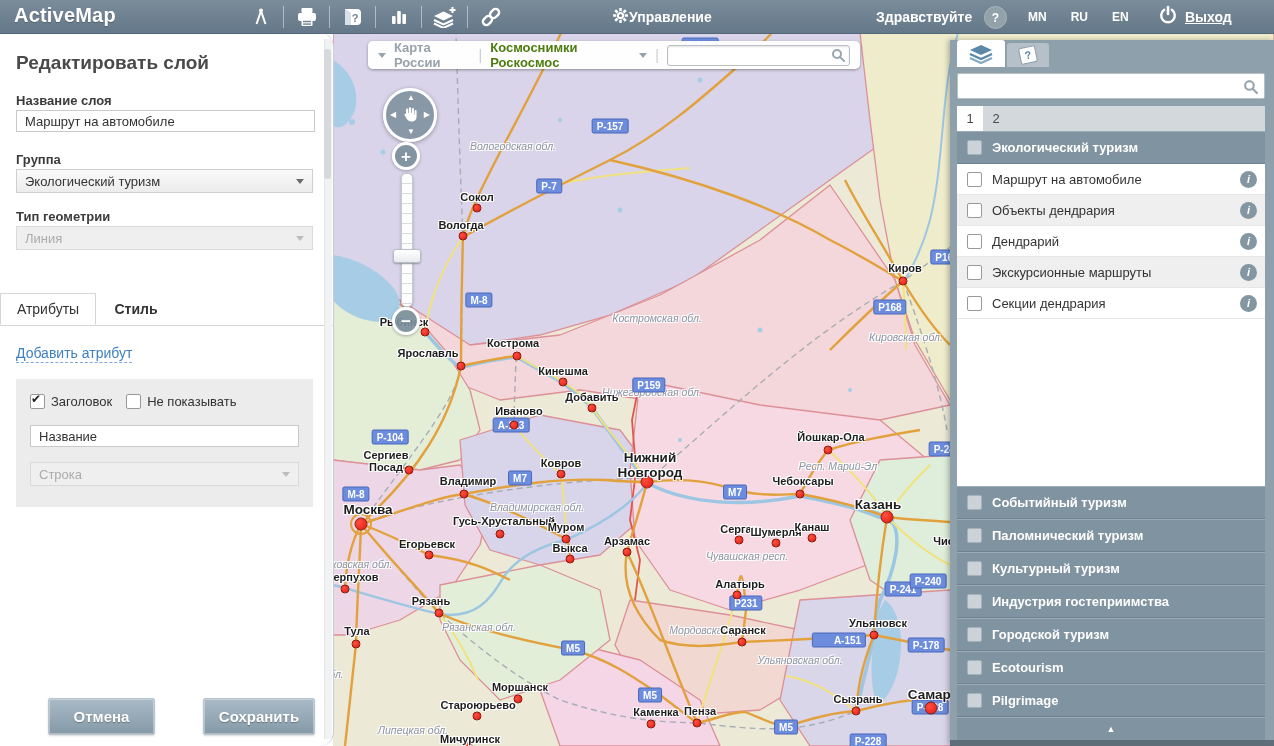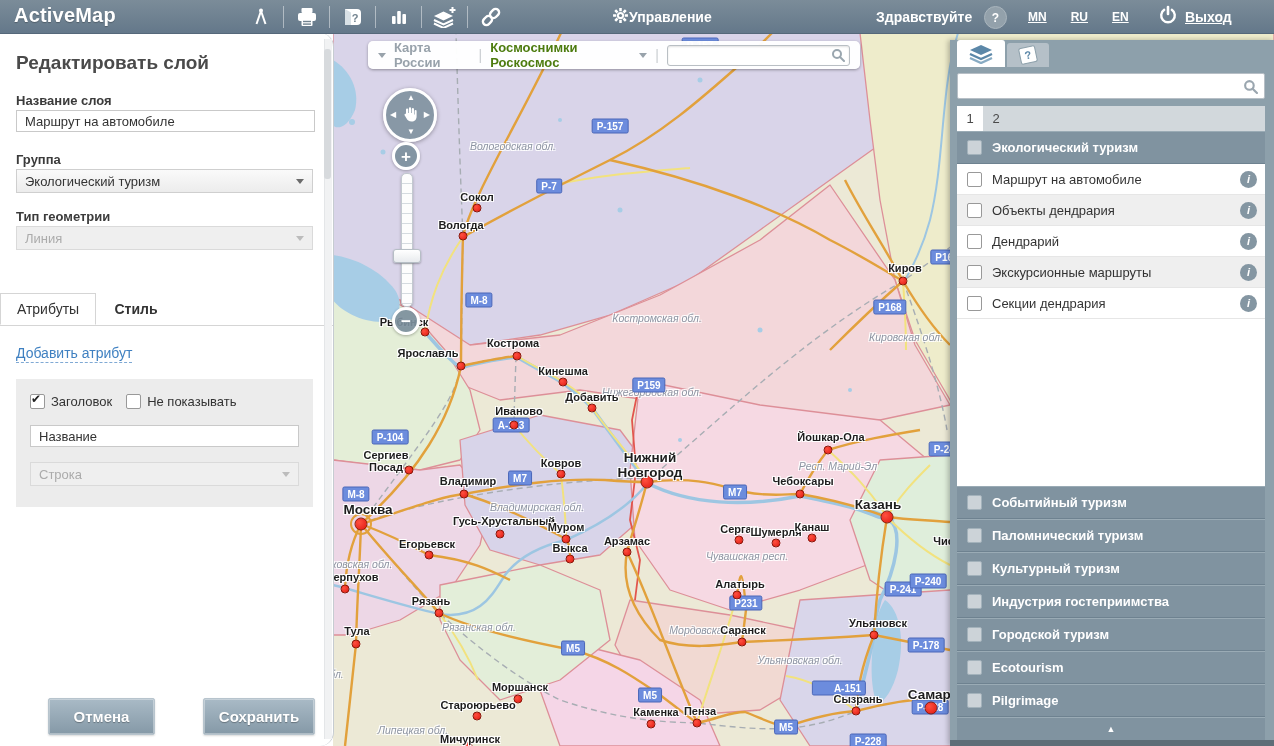--- a/index.html
+++ b/index.html
@@ -15,21 +15,21 @@
   .hicon{width:45px;height:33px;display:flex;align-items:center;justify-content:center;cursor:pointer;}
   .hsep{width:1px;height:22px;background:rgba(255,255,255,.45);}
   .manage{position:absolute;left:612px;top:0;height:33px;display:flex;align-items:center;
     color:#fff;font-weight:bold;font-size:14px;cursor:pointer;}
   .greet{position:absolute;left:876px;top:0;height:33px;display:flex;align-items:center;
     color:#fff;font-weight:bold;font-size:14px;}
   .qbadge{position:absolute;left:984px;top:6px;width:21px;height:21px;border-radius:50%;
     background:#93a1ab;border:1px solid #a9b5bd;color:#fff;font-weight:bold;font-size:12px;
     display:flex;align-items:center;justify-content:center;cursor:pointer;}
   .langs{position:absolute;left:1028px;top:0;height:33px;display:flex;align-items:center;gap:24px;}
-  .langs span{color:#fff;font-weight:bold;font-size:12px;text-decoration:underline;cursor:pointer;}
+  .langs span{color:#fff;font-weight:bold;font-size:12px;cursor:pointer;}
   .logout{position:absolute;left:1158px;top:0;height:33px;display:flex;align-items:center;gap:7px;cursor:pointer;}
   .logout .lbl{color:#fff;font-weight:bold;font-size:14px;text-decoration:underline;}
 
   
   .left-panel{position:absolute;left:0;top:33px;width:333px;height:713px;background:#fff;
     border-right:1px solid #c6ccd1;z-index:20;border-radius:14px;}
   .lp-scroll{position:absolute;right:1px;top:6px;width:7px;height:700px;background:#f1f2f3;border-left:1px solid #e4e6e8;}
   .lp-thumb{position:absolute;right:1px;top:10px;width:7px;height:130px;background:#d7dadd;border-radius:3px;}
   .lp-title{position:absolute;left:16px;top:19px;font-size:19px;font-weight:bold;color:#4a4a4a;}
   .flabel{position:absolute;left:16px;font-size:13px;font-weight:bold;color:#3b3b3b;}
@@ -395,21 +395,21 @@
         <div class="shield" style="left: 187px; top: 445px;">М7</div>
         <div class="shield" style="left: 402px; top: 459px;">М7</div>
         <div class="shield" style="left: 614px; top: 416px;">Р-246</div>
         <div class="shield" style="left: 240px; top: 615px;">М5</div>
         <div class="shield" style="left: 317px; top: 662px;">М5</div>
         <div class="shield" style="left: 453px; top: 694px;">М5</div>
         <div class="shield" style="left: 413px; top: 570px;">Р231</div>
         <div class="shield" style="left: 570px; top: 556px;">Р-241</div>
         <div class="shield" style="left: 595px; top: 548px;">Р-240</div>
         <div class="shield" style="left: 593px; top: 612px;">Р-178</div>
-        <div class="shield" style="left: 506px; top: 655px; padding-left: 21px;">А-151</div>
+        <div class="shield" style="left: 506px; top: 607px; padding-left: 21px;">А-151</div>
         <div class="shield" style="left: 597px; top: 674px;">Р-228</div>
         <div class="shield" style="left: 535px; top: 708px;">Р-228</div>
         <div class="dot" style="left: 144px; top: 175px;"></div>
         <div class="city" style="left: 144px; top: 164px;">Сокол</div>
         <div class="dot" style="left: 130px; top: 203px;"></div>
         <div class="city" style="left: 128px; top: 192px;">Вологда</div>
         <div class="dot" style="left: 570px; top: 248px;"></div>
         <div class="city" style="left: 572px; top: 235px;">Киров</div>
         <div class="dot" style="left: 128px; top: 333px;"></div>
         <div class="city" style="left: 95px; top: 320px;">Ярославль</div>

